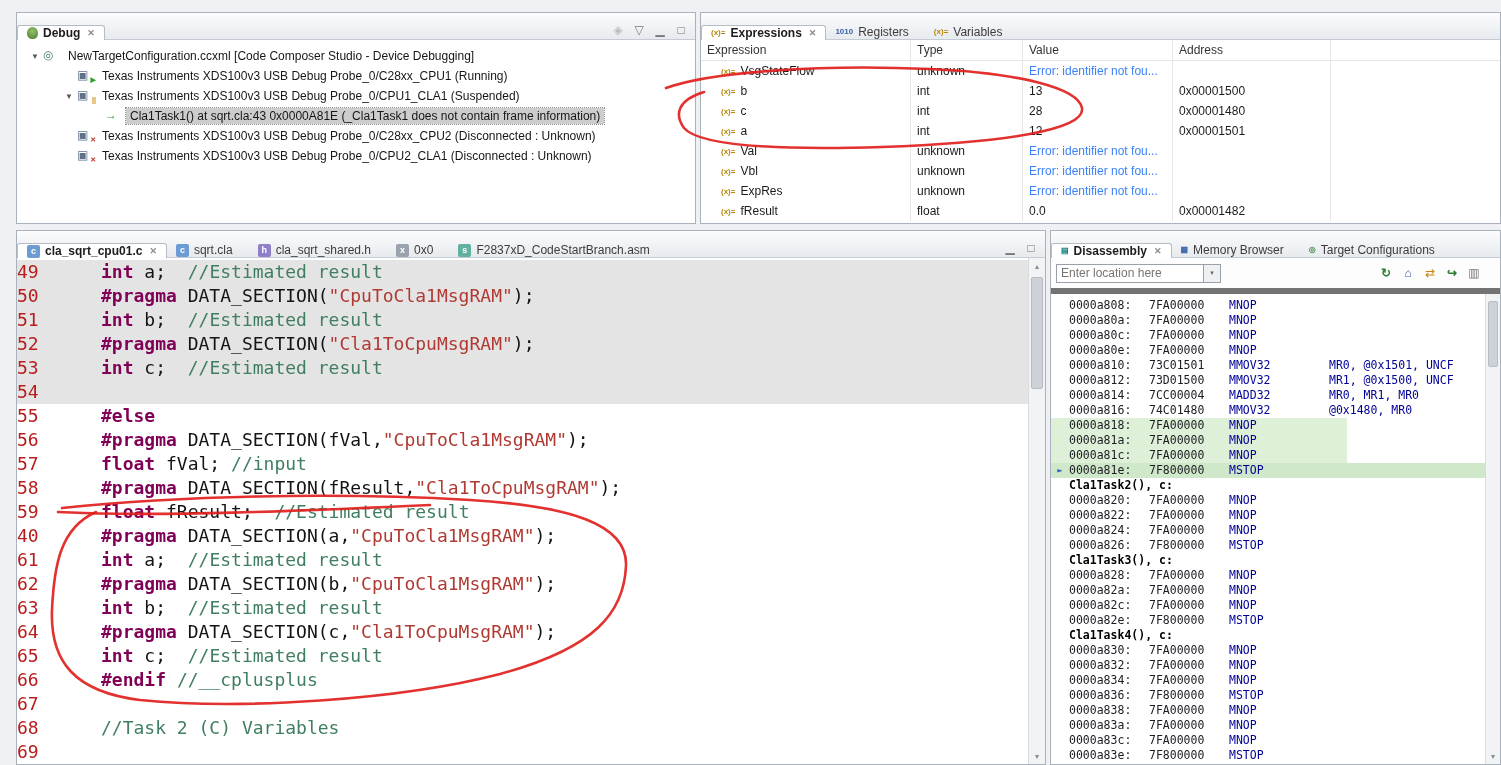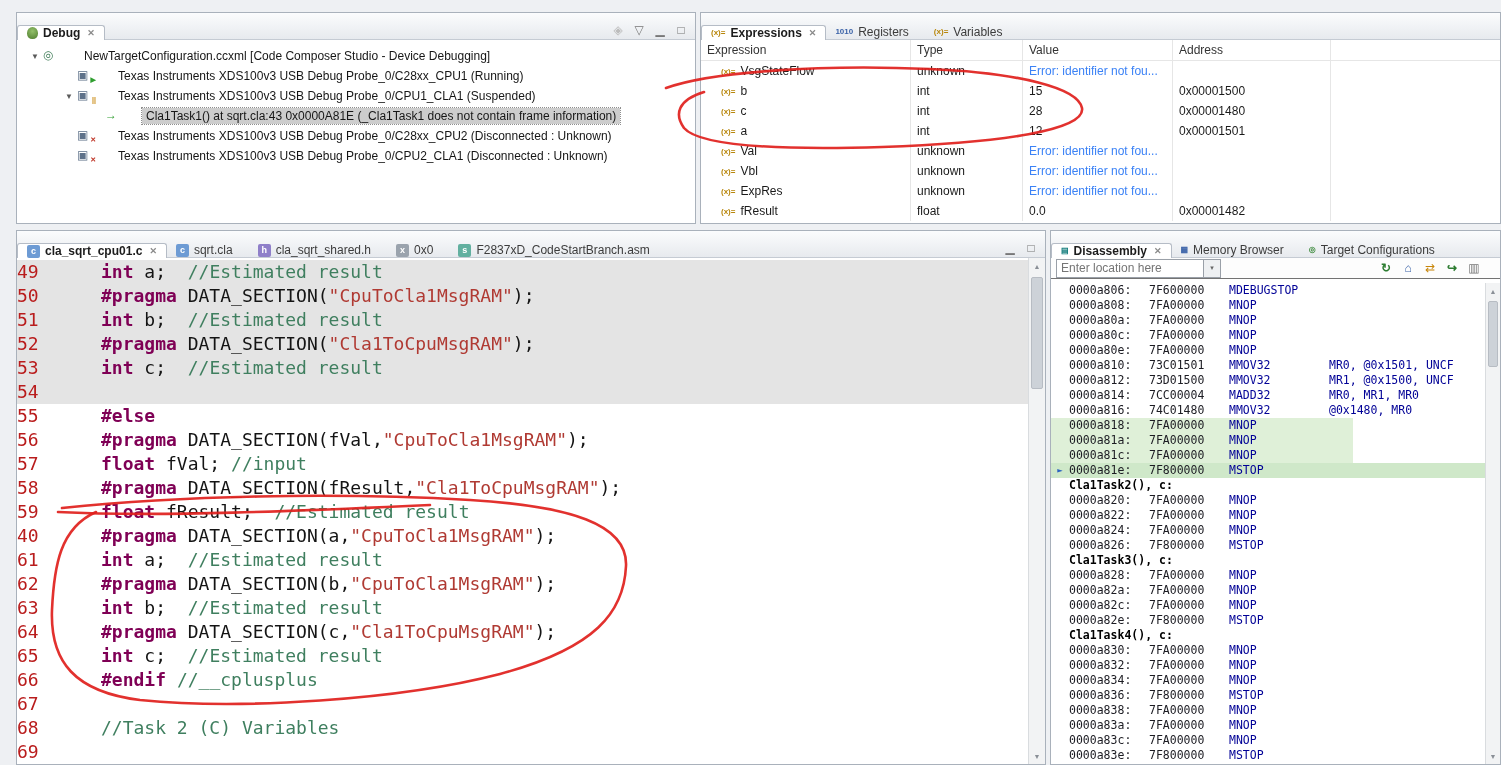--- a/index.html
+++ b/index.html
@@ -40,21 +40,21 @@
 .lv0{padding-left:10px}.lv1{padding-left:44px}.lv2{padding-left:72px}
 .exp{width:16px;flex:0 0 16px;font-size:8px;color:#5a5a5a;text-align:center}
 .tic{position:relative;width:17px;flex:0 0 17px;height:15px;line-height:13px}
 .tic .ig{font-size:12px;color:#5e7189}
 .tic .dg{position:absolute;right:-2px;bottom:-2px;font-size:7px;font-weight:bold}
 .tic-target .ig{color:#3c7a55}
 .tic-run .dg{color:#2f9e2f}
 .tic-pause .dg{color:#c8860b}
 .tic-disc .dg{color:#c0392b}
 .tic-frame .ig{color:#2f9e2f;font-weight:bold}
-.tlabel{padding:1px 4px;margin-left:20px;white-space:nowrap}
+.tlabel{padding:1px 4px;margin-left:4px;white-space:nowrap}
 .tlabel.sel{background:#cdcdcd;outline:1px dotted #8f8f8f}
 
 
 .exphead{display:flex;height:21px;border-bottom:1px solid #e6e6e6;font-size:12px;color:#333;align-items:stretch}
 .exprows{font-size:12px;color:#1a1a1a}
 .erow{display:flex;height:20px;align-items:stretch}
 .ecell{display:flex;align-items:center;padding:0 6px;border-right:1px solid #e6e6e6;overflow:hidden;white-space:nowrap}
 .col-expr{flex:0 0 210px}
 .col-type{flex:0 0 112px}
 .col-value{flex:0 0 150px}
@@ -76,34 +76,34 @@
 
 .vsb{position:absolute;top:27px;right:0;bottom:0;width:17px;background:#f2f3f4;border-left:1px solid #d9dcdf}
 .sb-btn{height:16px;display:flex;align-items:center;justify-content:center;font-size:7px;color:#8a8f96}
 .sb-down{position:absolute;bottom:0;left:0;right:0}
 .sb-thumb{position:absolute;left:2px;right:2px;border-radius:2px;background:#cdd2d8;border:1px solid #b7bcc3}
 #editor-panel .sb-thumb{top:19px;height:112px}
 #disasm-panel .vsb{top:52px;width:15px}
 #disasm-panel .sb-thumb{top:18px;height:66px}
 
 
-.locrow{position:absolute;top:27px;left:0;right:0;height:21px;display:flex;align-items:center;padding:0 5px;background:#fdfdfd;border-bottom:1px solid #737373;z-index:1}
+.locrow{position:absolute;top:27px;left:0;right:0;height:36px;display:flex;align-items:center;padding:0 5px;background:#fdfdfd;border-bottom:6px solid #737373;z-index:1}
 .locinput{width:148px;height:19px;border:1px solid #9aa0a8;font:12px "Liberation Sans",sans-serif;padding:0 4px;color:#333;background:#fff}
 .locbtn{width:17px;height:19px;border:1px solid #9aa0a8;border-left:none;background:#eef0f2;font-size:7px;color:#666;display:flex;align-items:center;justify-content:center}
 .loc-tools{display:flex;align-items:center;gap:4px;margin-left:auto;padding-right:12px}
 .dbody{position:absolute;top:52px;left:0;right:15px;bottom:0;overflow:hidden;font-family:"DejaVu Sans Mono",monospace;font-size:11.5px;line-height:15px}
 .drow{display:flex;height:15px;white-space:pre}
 .da-gut{flex:0 0 18px;text-align:center;color:#2b63c0;font-size:9px;line-height:15px}
 .da-lbl{display:none;padding-left:18px;font-weight:bold;color:#000}
 .da-addr{flex:0 0 80px;color:#1b1b22}
 .da-op{flex:0 0 80px;color:#1b1b22}
 .da-mn{flex:0 0 100px;color:#000096}
 .da-opr{flex:1;color:#000096}
 .drow.lbl .da-lbl{display:block}
-.drow.hl1{background:#dff0d8;width:max-content;padding-right:24px}
+.drow.hl1{background:#dff0d8;width:max-content;padding-right:18px}
 .drow.hl2{background:#cfe8c9}
 
 
 .ann{position:absolute;left:0;top:0;pointer-events:none;z-index:60}
 .ann path{fill:none;stroke:#e0201c;stroke-width:2.6;stroke-linecap:round;opacity:.92}
 </style>
 </head>
 <body>
 
 <div class="panel" id="debug-panel">
@@ -204,21 +204,21 @@
         <div class="ecell col-type">unknown</div>
         <div class="ecell col-value err">Error: identifier not fou...</div>
         <div class="ecell col-addr"></div>
       </div>
       <div class="erow">
         <div class="ecell col-expr">
           <span class="xic">(x)=</span>
           <span>b</span>
         </div>
         <div class="ecell col-type">int</div>
-        <div class="ecell col-value">15</div>
+        <div class="ecell col-value">13</div>
         <div class="ecell col-addr">0x00001500</div>
       </div>
       <div class="erow">
         <div class="ecell col-expr">
           <span class="xic">(x)=</span>
           <span>c</span>
         </div>
         <div class="ecell col-type">int</div>
         <div class="ecell col-value">28</div>
         <div class="ecell col-addr">0x00001480</div>

